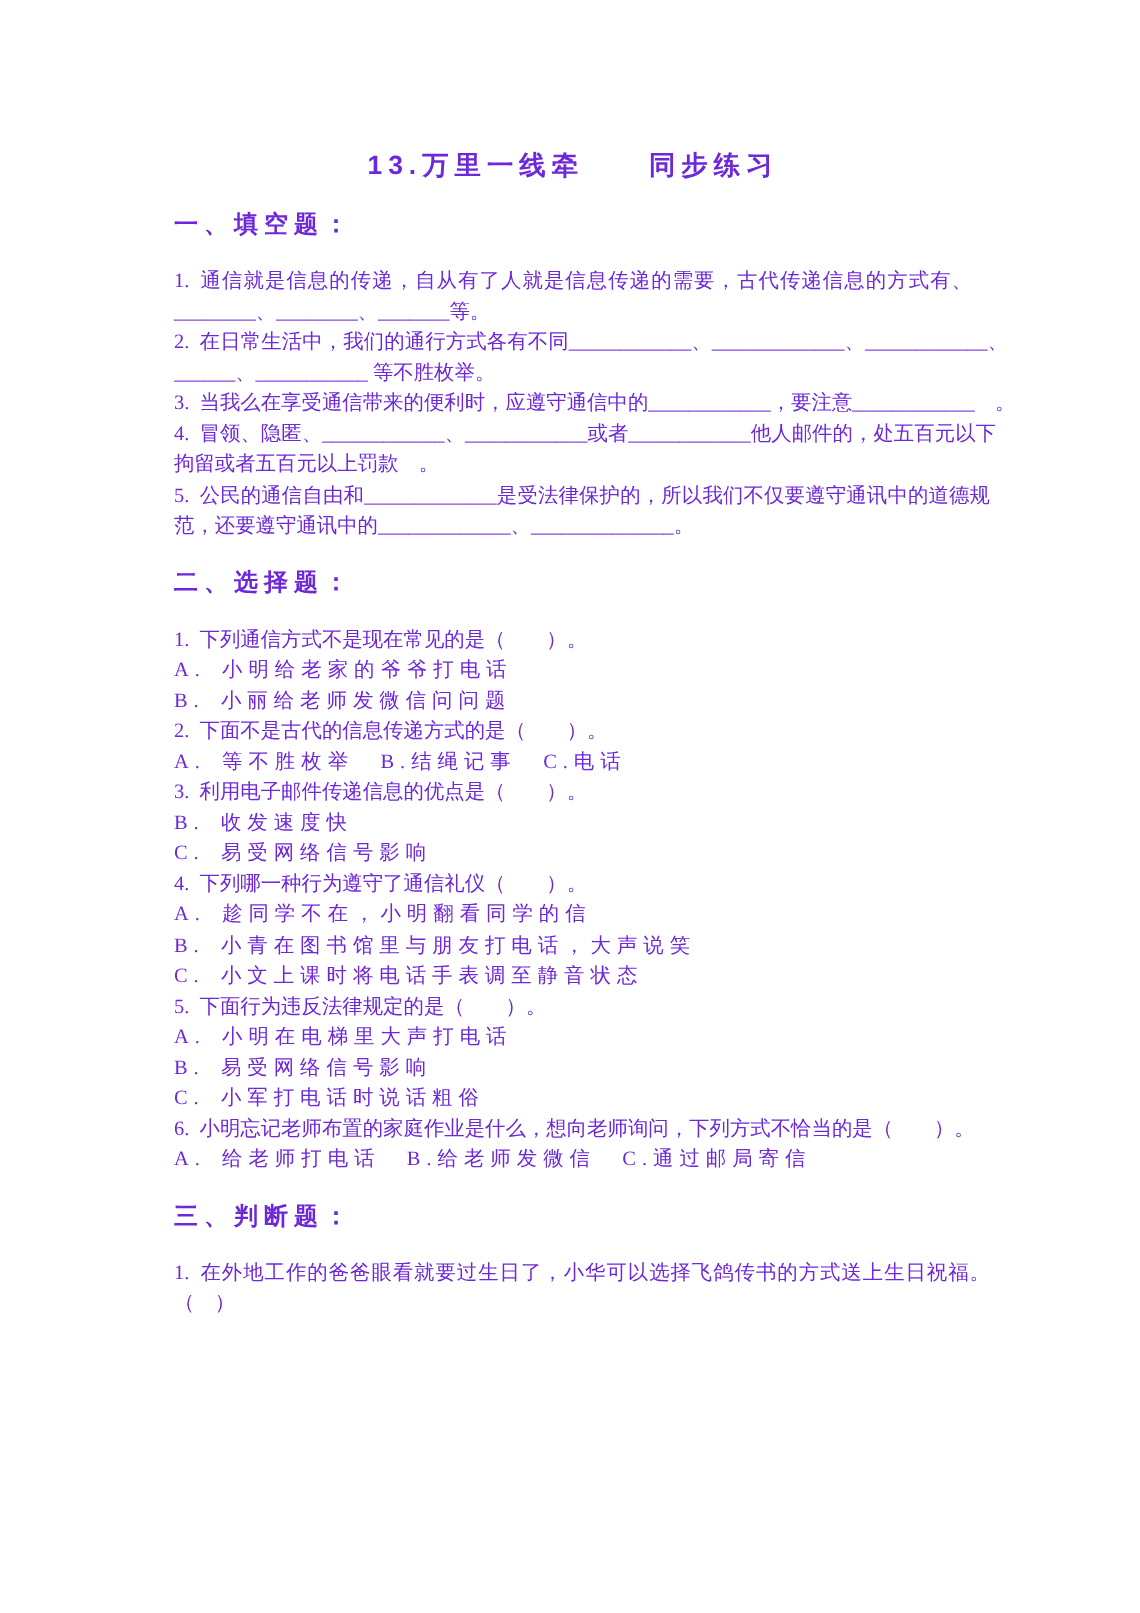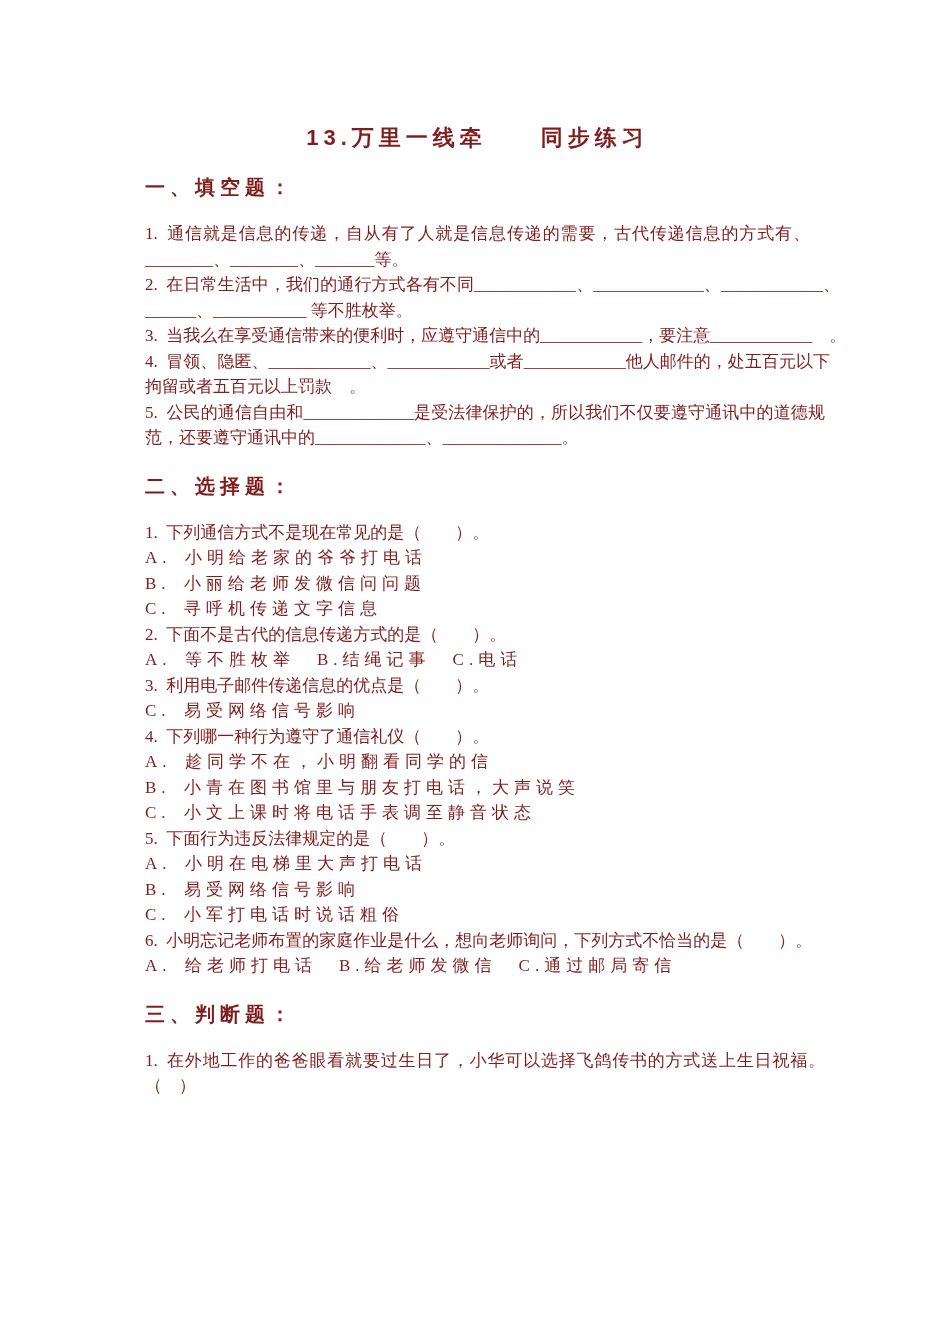--- a/index.html
+++ b/index.html
@@ -3,21 +3,21 @@
 <meta charset="utf-8">
 <style>
   html,body{margin:0;padding:0;background:#ffffff;}
   .page{
     position:relative;
     width:950px;height:1344px;
     background:#ffffff;
     box-sizing:border-box;
     padding:124px 140px 0 145px;
     overflow:hidden;
-    color:#7f1d1d;
+    color:#6d28d9;
   }
   .title{
     margin:0;
     font-family:"Liberation Sans",sans-serif;
     font-weight:bold;
     font-size:22px;line-height:28px;
     letter-spacing:5px;
     text-align:center;
     white-space:nowrap;
   }
@@ -58,24 +58,24 @@
     <p class="line w40">3. 当我么在享受通信带来的便利时，应遵守通信中的____________，要注意____________　。</p>
     <p class="line w20">4. 冒领、隐匿、____________、____________或者____________他人邮件的，处五百元以下拘留或者五百元以上罚款　。</p>
     <p class="line w15">5. 公民的通信自由和_____________是受法律保护的，所以我们不仅要遵守通讯中的道德规范，还要遵守通讯中的_____________、______________。</p>
   </section>
 
   <section>
     <h2 class="hd">二、选择题：</h2>
     <p class="line">1. 下列通信方式不是现在常见的是（　　）。</p>
     <p class="line opt">A. 小明给老家的爷爷打电话</p>
     <p class="line opt">B. 小丽给老师发微信问问题</p>
-    <p class="line opt">C. 寻呼机传递文字信息</p>
     <p class="line">2. 下面不是古代的信息传递方式的是（　　）。</p>
     <p class="line opt">A. 等不胜枚举　B.结绳记事　C.电话</p>
     <p class="line">3. 利用电子邮件传递信息的优点是（　　）。</p>
+    <p class="line opt">B. 收发速度快</p>
     <p class="line opt">C. 易受网络信号影响</p>
     <p class="line">4. 下列哪一种行为遵守了通信礼仪（　　）。</p>
     <p class="line opt">A. 趁同学不在，小明翻看同学的信</p>
     <p class="line opt">B. 小青在图书馆里与朋友打电话，大声说笑</p>
     <p class="line opt">C. 小文上课时将电话手表调至静音状态</p>
     <p class="line">5. 下面行为违反法律规定的是（　　）。</p>
     <p class="line opt">A. 小明在电梯里大声打电话</p>
     <p class="line opt">B. 易受网络信号影响</p>
     <p class="line opt">C. 小军打电话时说话粗俗</p>
     <p class="line w15">6. 小明忘记老师布置的家庭作业是什么，想向老师询问，下列方式不恰当的是（　　）。</p>

